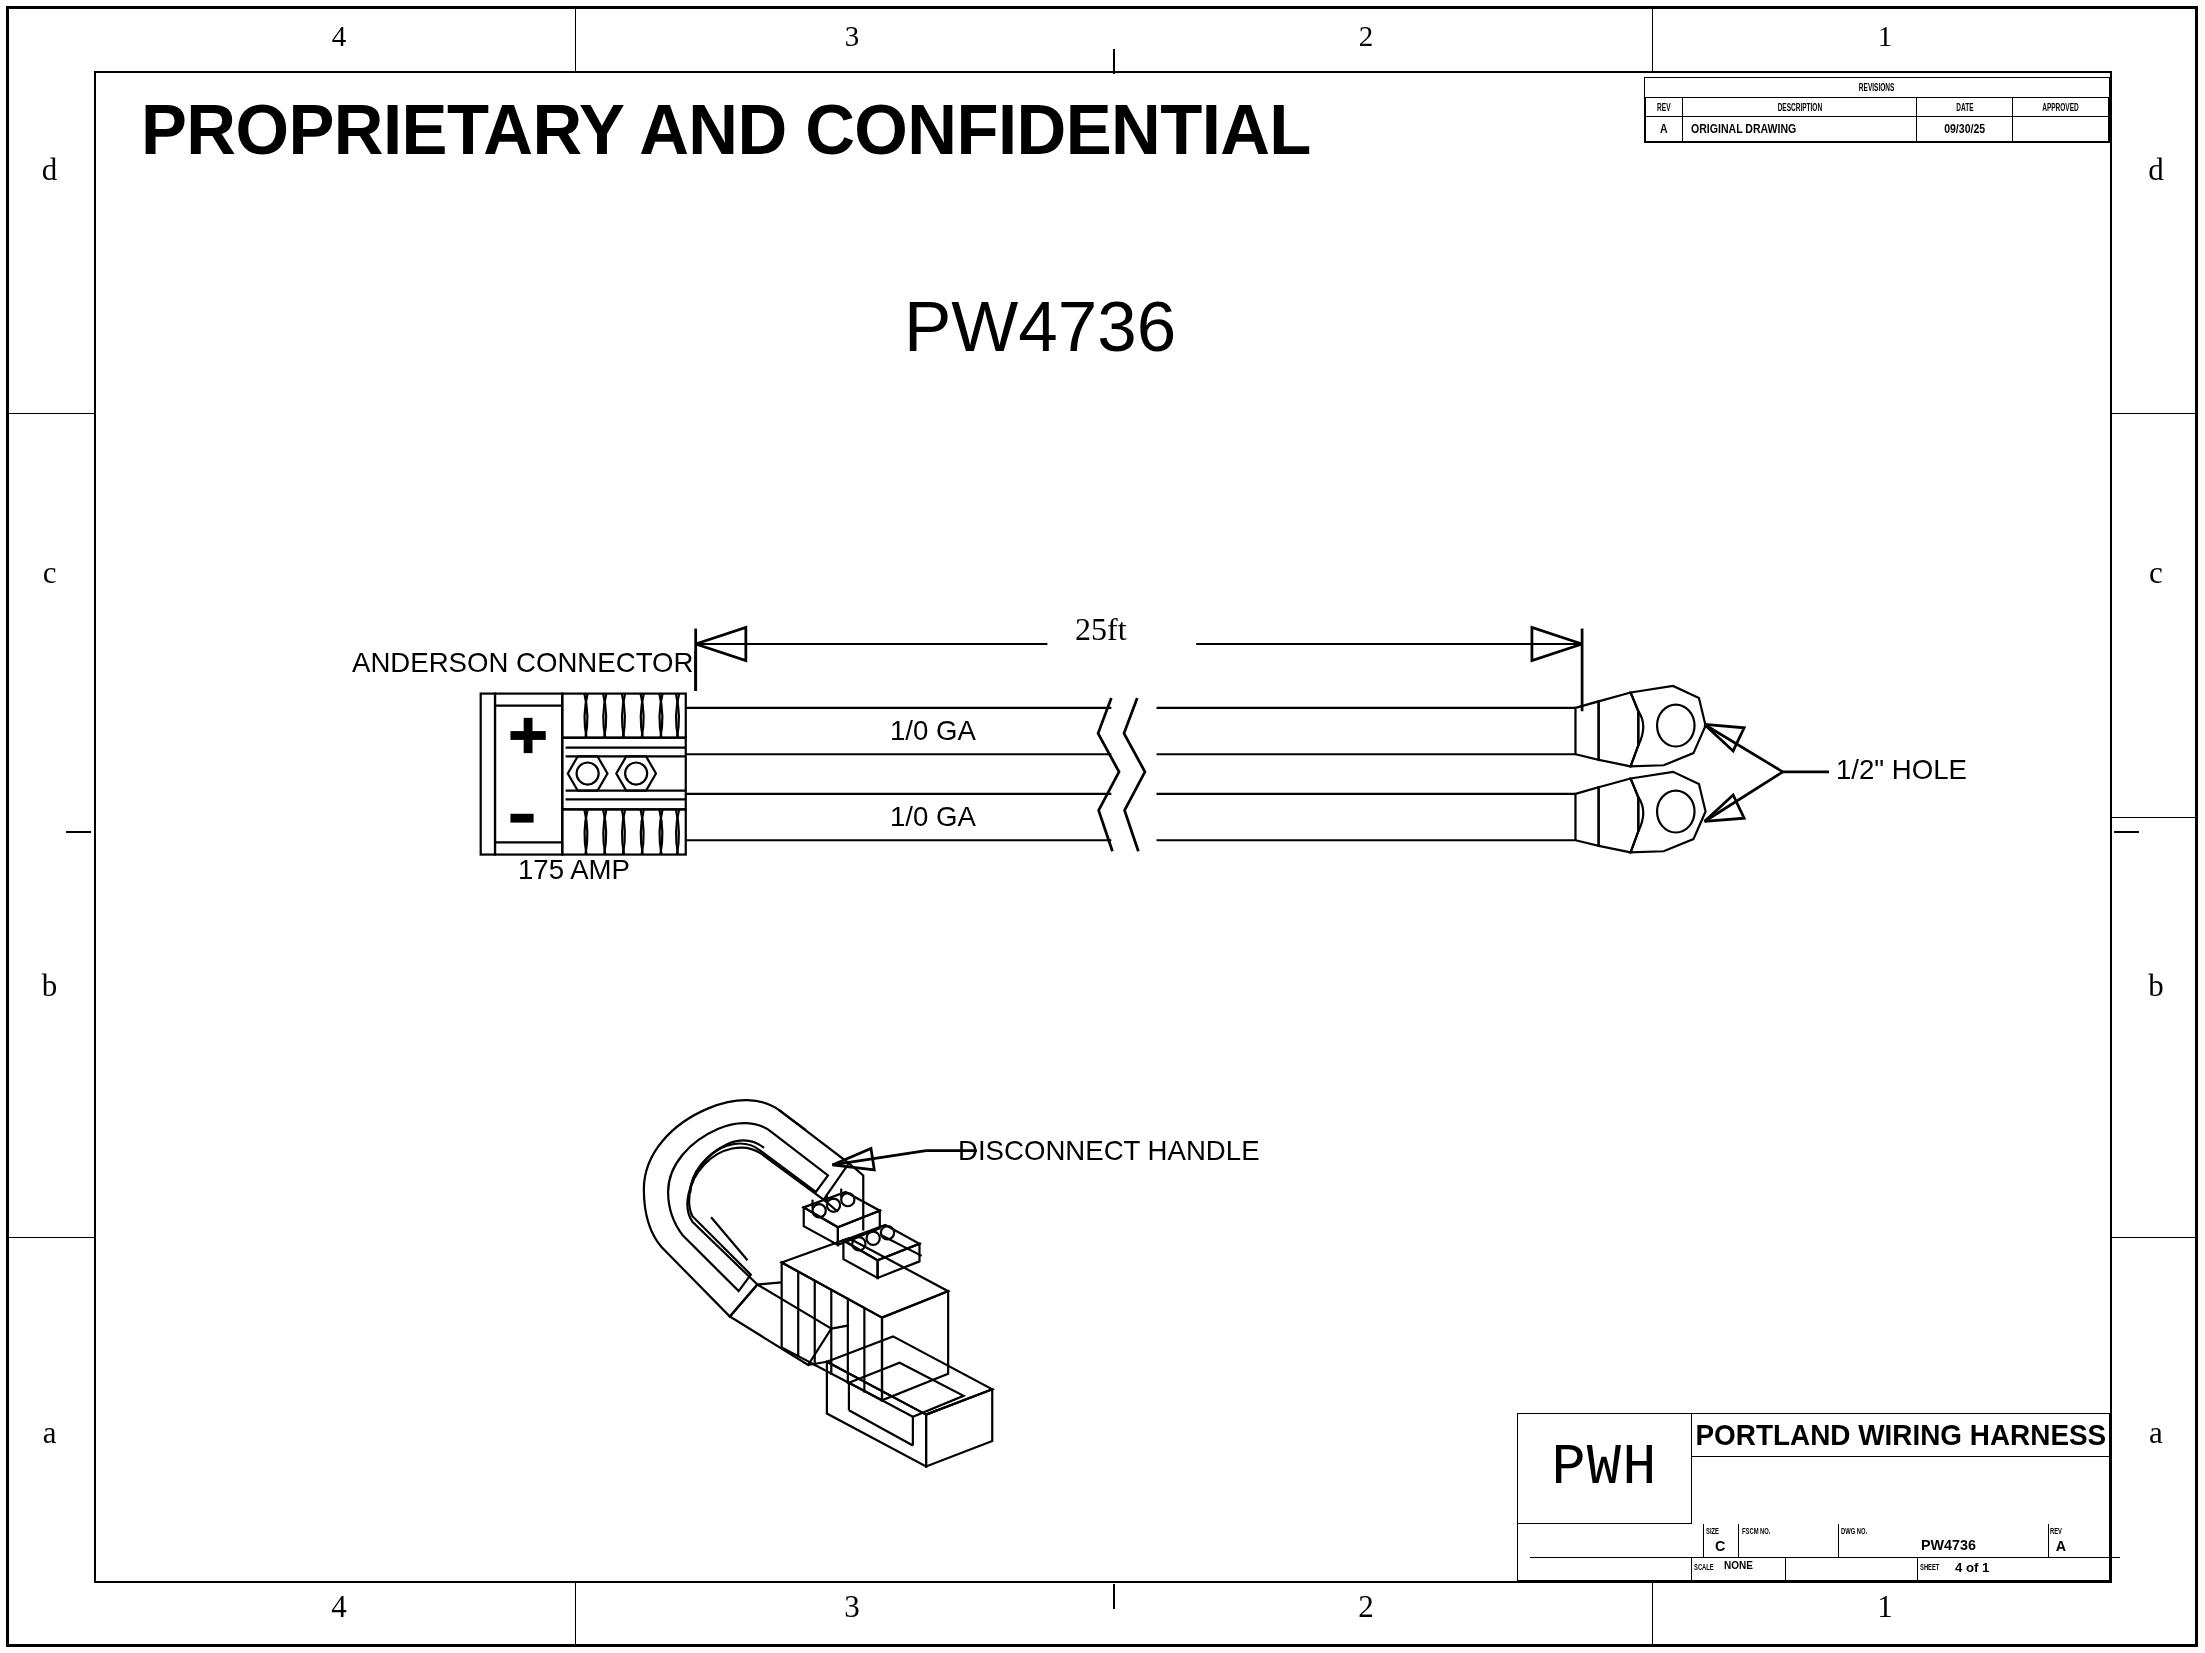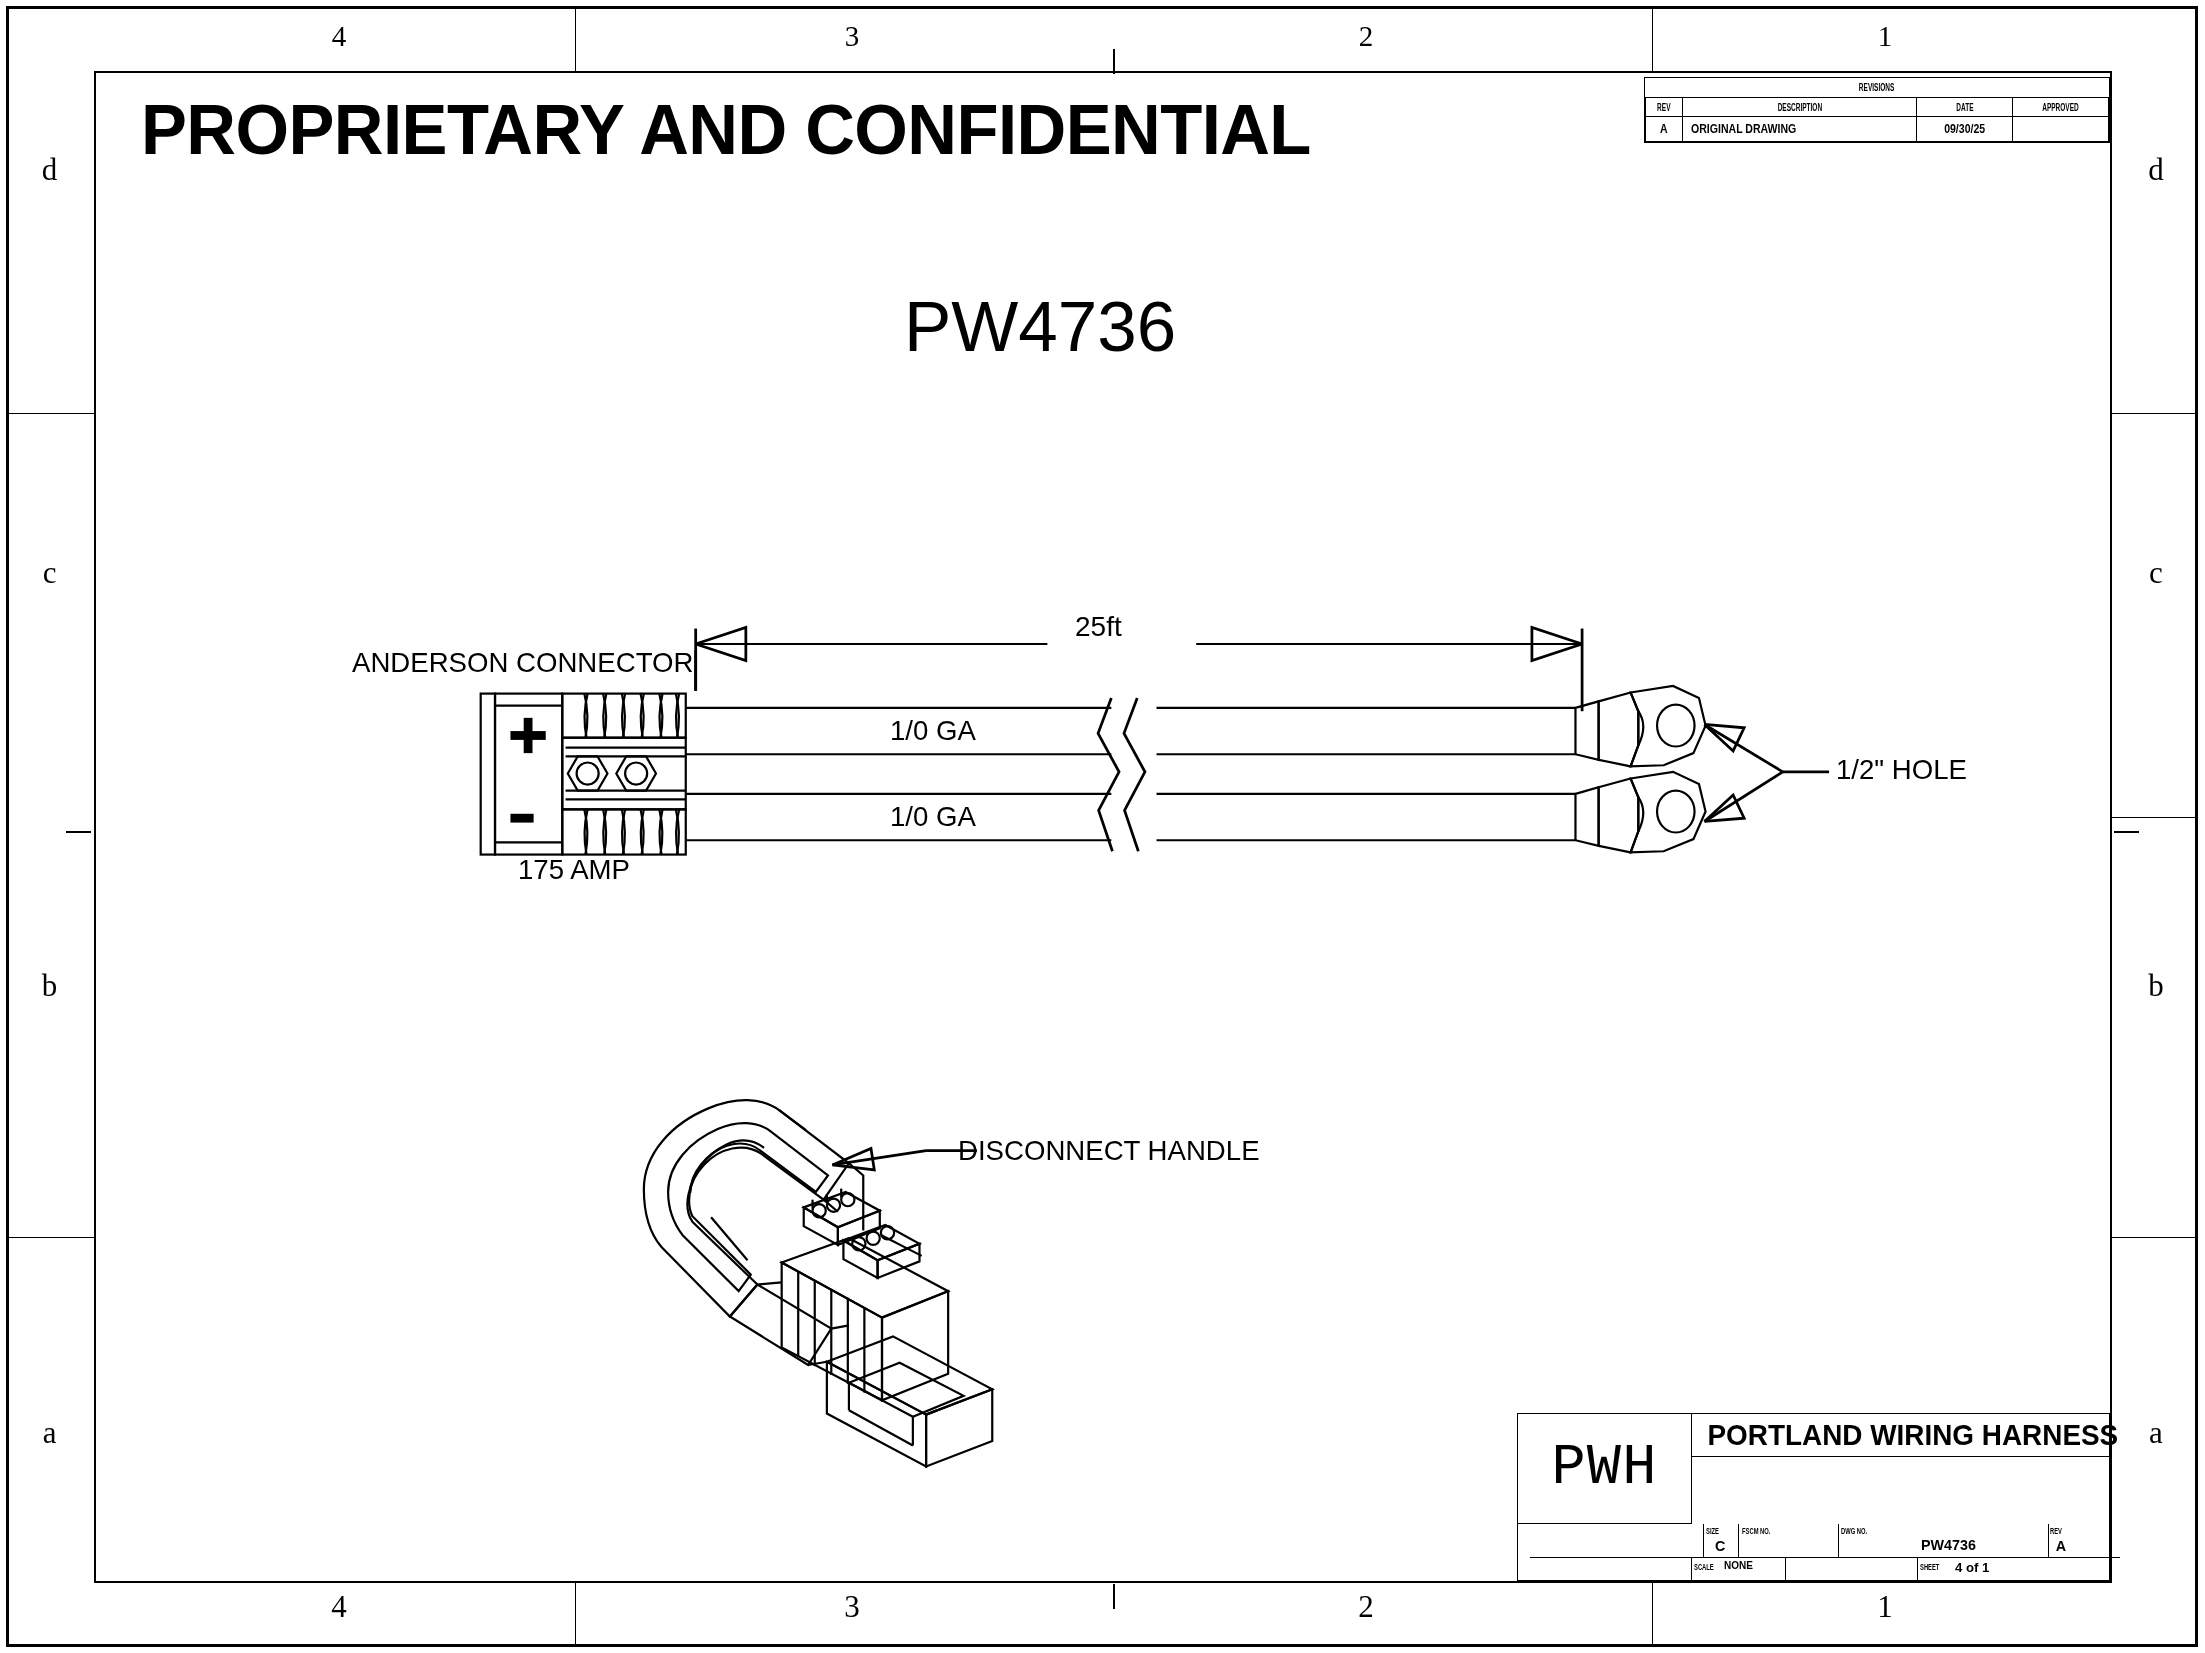--- a/index.html
+++ b/index.html
@@ -174,21 +174,21 @@
     line-height: 1;
   }
   .tb-company {
     position: absolute;
     left: 174px; top: 0;
     width: 417px; height: 43px;
     border-bottom: 1.7px solid #000;
     box-sizing: border-box;
     display: flex;
     align-items: center;
-    justify-content: flex-start;
+    justify-content: center;
   }
   .tb-company span {
     font-weight: bold;
     font-size: 30px;
     display: inline-block;
     transform: scaleX(0.93);
     white-space: nowrap;
     line-height: 1;
   }
   .tb-address {
@@ -256,21 +256,22 @@
     pointer-events: none;
   }
   .lbl {
     position: absolute;
     font-family: "Liberation Sans", sans-serif;
     font-size: 27.6px;
     white-space: nowrap;
     line-height: 1;
   }
   .lbl-big {
-    font-size: 28px;
+    font-size: 32px;
+    font-family: Liberation Serif, serif;
   }
 </style>
 </head>
 <body>
 
 <div class="sheet">
 
   <div class="outer-border"></div>
 
   <div class="inner-frame"></div>

